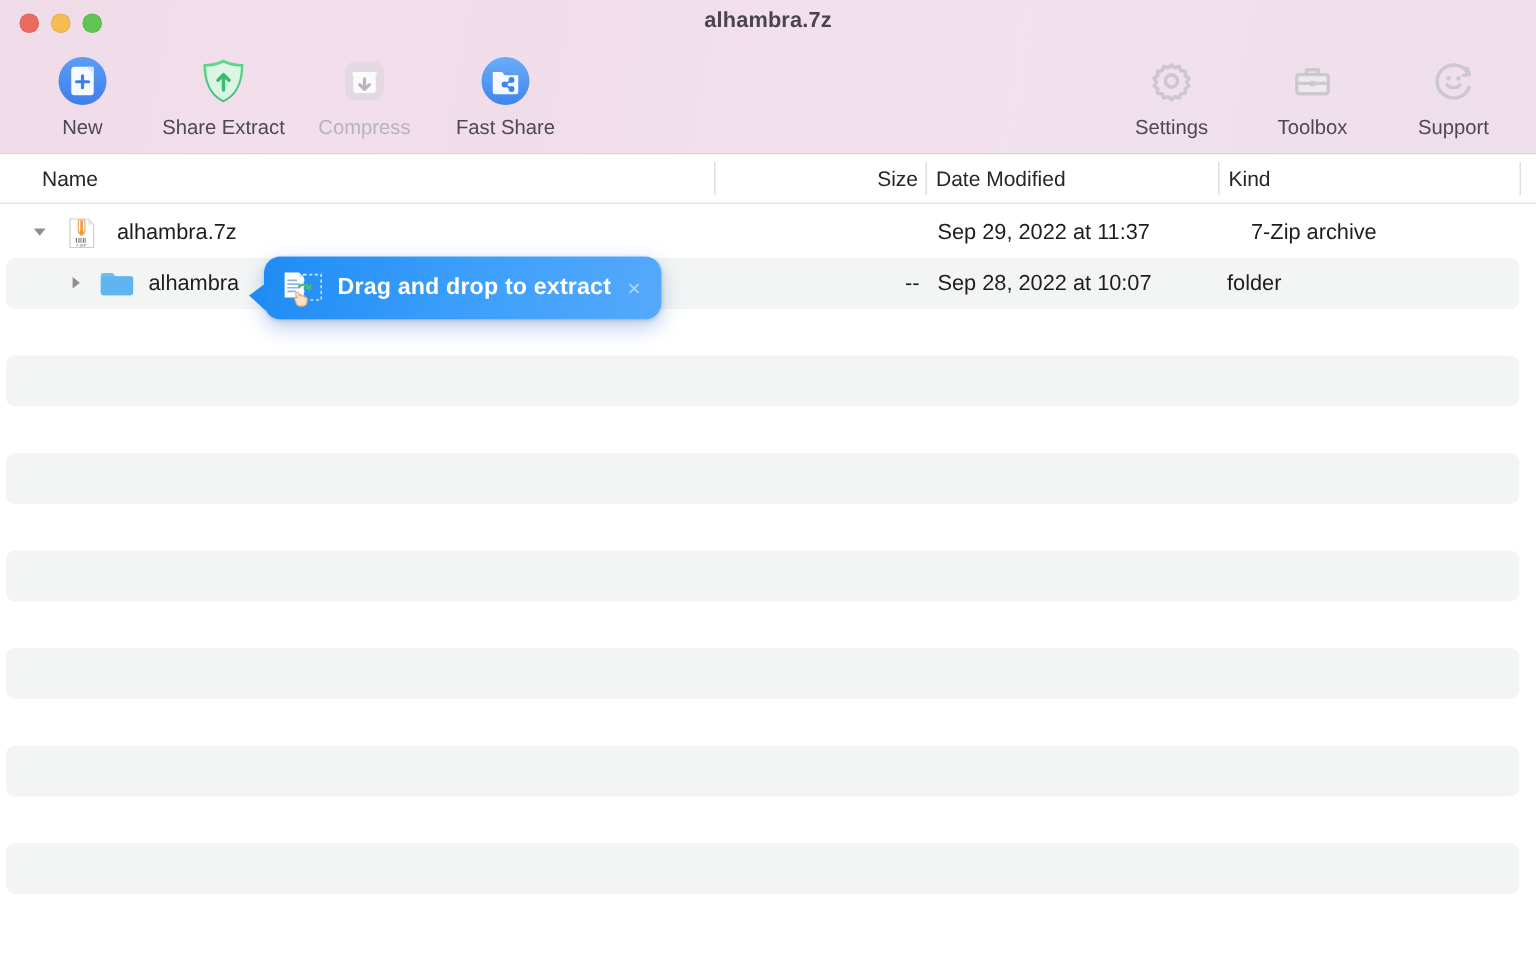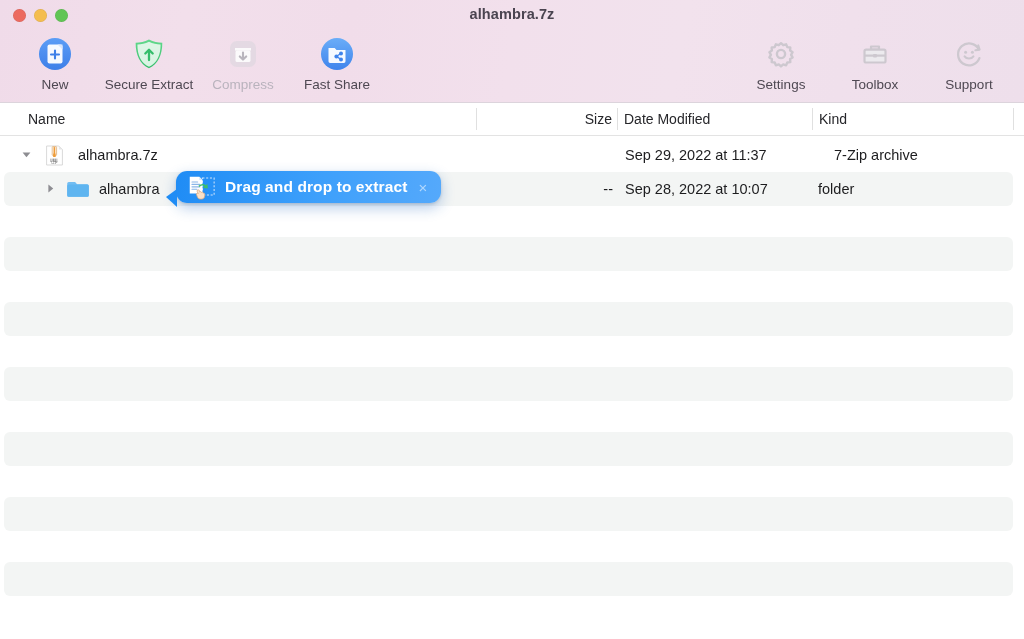--- a/index.html
+++ b/index.html
@@ -177,21 +177,21 @@
     position: absolute;
     top: 7px;
     width: 21px; height: 21px;
   }
 
   
   .tooltip {
     position: absolute;
     left: 176px;
     top: 171px;
-    height: 32px;
+    height: 42px;
     padding: 0 14px 0 10px;
     display: flex;
     align-items: center;
     gap: 9px;
     background: linear-gradient(100deg, #1f8cf5 0%, #3ea0fb 55%, #55a9fb 100%);
     border-radius: 11px;
     box-shadow: 0 5px 14px rgba(30,100,190,.32), 0 1px 3px rgba(0,0,0,.14);
     z-index: 20;
   }
   .tooltip::before {
@@ -265,21 +265,21 @@
                 <linearGradient id="gSec" x1="0" y1="0" x2="0" y2="1">
                   <stop offset="0" stop-color="#62d98c"></stop>
                     <stop offset="1" stop-color="#35bd6b"></stop>
                 </linearGradient>
               </defs>
               <path d="M20 4.5 C25 7 29.5 7.8 34.5 7.8 C34.5 21 30 31 20 35.5 C10 31 5.5 21 5.5 7.8 C10.5 7.8 15 7 20 4.5 Z" fill="url(#gSec)" transform="translate(0,0) scale(0.92) translate(1.7,1.6)"></path>
               <path d="M20 7.8 C24 9.8 27.6 10.4 31.6 10.4 C31.6 21 28 29.2 20 32.8 C12 29.2 8.4 21 8.4 10.4 C12.4 10.4 16 9.8 20 7.8 Z" fill="#e7f9ee" opacity=".92"></path>
               <path d="M20 26 v-10 M16.3 19.5 L20 15.8 L23.7 19.5" stroke="#35bd6b" stroke-width="2.3" fill="none" stroke-linecap="round" stroke-linejoin="round"></path>
             </svg>
           </span>
-          <span class="lbl">Secure Extract</span>
+          <span class="lbl">Share Extract</span>
         </div>
 
         <div class="tb-item disabled">
           <span class="glyph">
             <svg width="40" height="40" viewBox="0 0 40 40">
               <rect x="7" y="7" width="26" height="26" rx="7" fill="#d9d6dd" opacity=".55"></rect>
               <path d="M12 14 h16 v2.6 h-16 z" fill="#ffffff" opacity=".85"></path>
               <rect x="12.5" y="16.5" width="15" height="11.5" rx="1.6" fill="#ffffff" opacity=".85"></rect>
               <path d="M20 18.6 v7 M16.8 22.4 L20 25.6 L23.2 22.4" stroke="#b9b5bd" stroke-width="2.1" fill="none" stroke-linecap="round" stroke-linejoin="round"></path>
             </svg>

